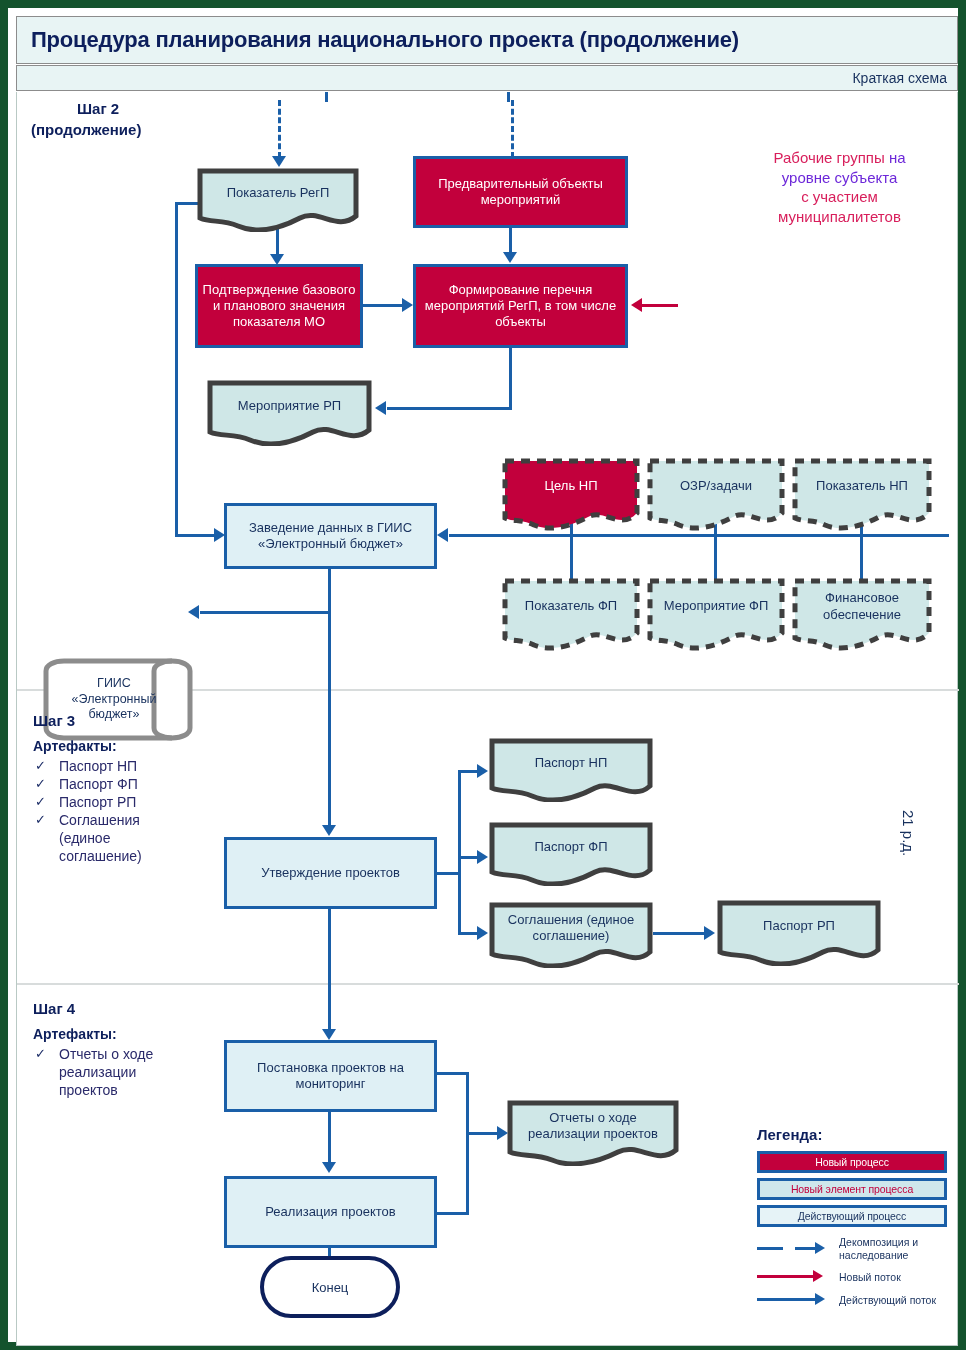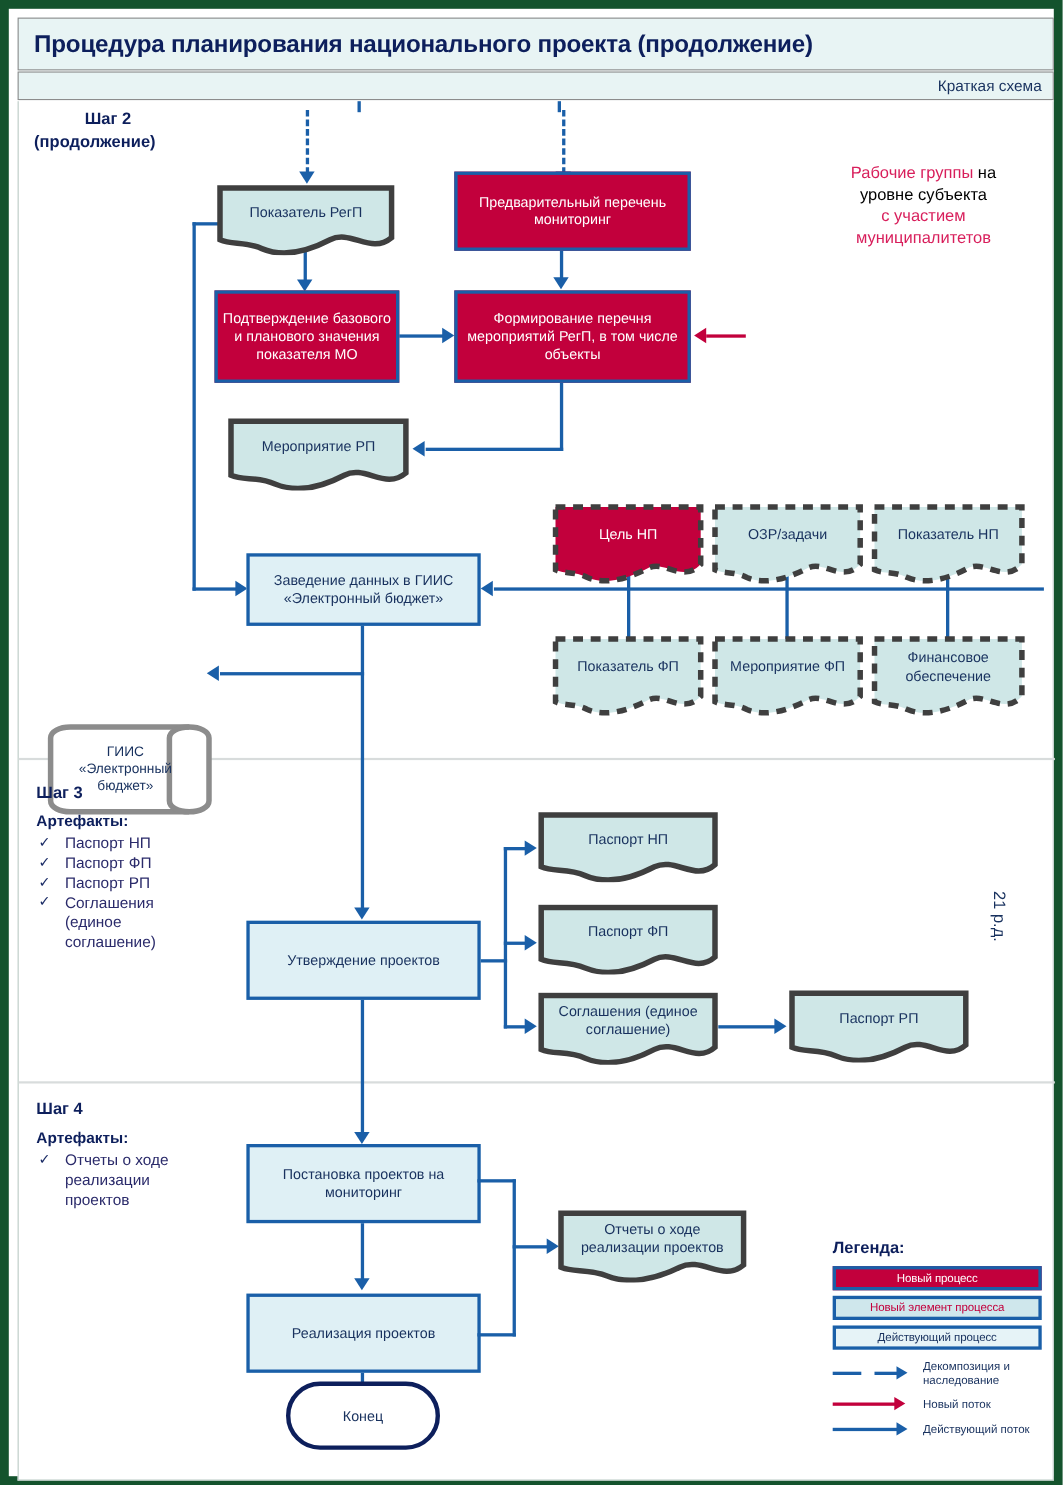--- a/index.html
+++ b/index.html
@@ -80,21 +80,21 @@
   .art-list .li { position:relative; padding-left:26px; }
   .art-list .li .ck { position:absolute; left:2px; top:0; color:#1b2c66; font-size:13px; }
   .art-list .cont { padding-left:26px; }
 
   
   #wg-note {
     position:absolute; left:700px; top:140px; width:245px;
     text-align:center; font-size:15px; line-height:1.3;
   }
   .cr { color:#d81e5b; }
-  .db { color:#000000; }
+  .db { color:#6d28d9; }
 
   
   #rd-label {
     position:absolute; left:896px; top:808px;
     font-size:15px; color:#18315e;
     transform:rotate(90deg); transform-origin:left top;
     white-space:nowrap;
   }
 
   
@@ -163,21 +163,21 @@
     <div class="arrow ar-down" style="left:488px; top:64px;"></div>
 
     <div class="node doc" style="left:180px; top:76px; width:162px; height:64px;">
       <svg viewBox="0 0 162 64" preserveAspectRatio="none">
         <path d="M3,3 H159 V48 C140,64 122,40 103,50 C82,61 60,66 41,58 C25,51 14,55 3,50 Z" fill="#cfe7e7" stroke="#3f3f3f" stroke-width="5"></path>
       </svg>
       <div class="doc-txt" style="margin-bottom:14px;">Показатель РегП</div>
     </div>
 
     <div class="node proc-new" style="left:396px; top:64px; width:215px; height:72px;">
-      <span>Предварительный перечень мониторинг</span>
+      <span>Предварительный объекты мероприятий</span>
     </div>
 
     <div class="ln lnv" style="left:259px; top:130px; height:36px;"></div>
     <div class="arrow ar-down" style="left:253px; top:162px;"></div>
 
     <div class="ln lnv" style="left:492px; top:136px; height:28px;"></div>
     <div class="arrow ar-down" style="left:486px; top:160px;"></div>
 
     <div class="node proc-new" style="left:178px; top:172px; width:168px; height:84px;">
       <span>Подтверждение базового и планового значения показателя МО</span>

